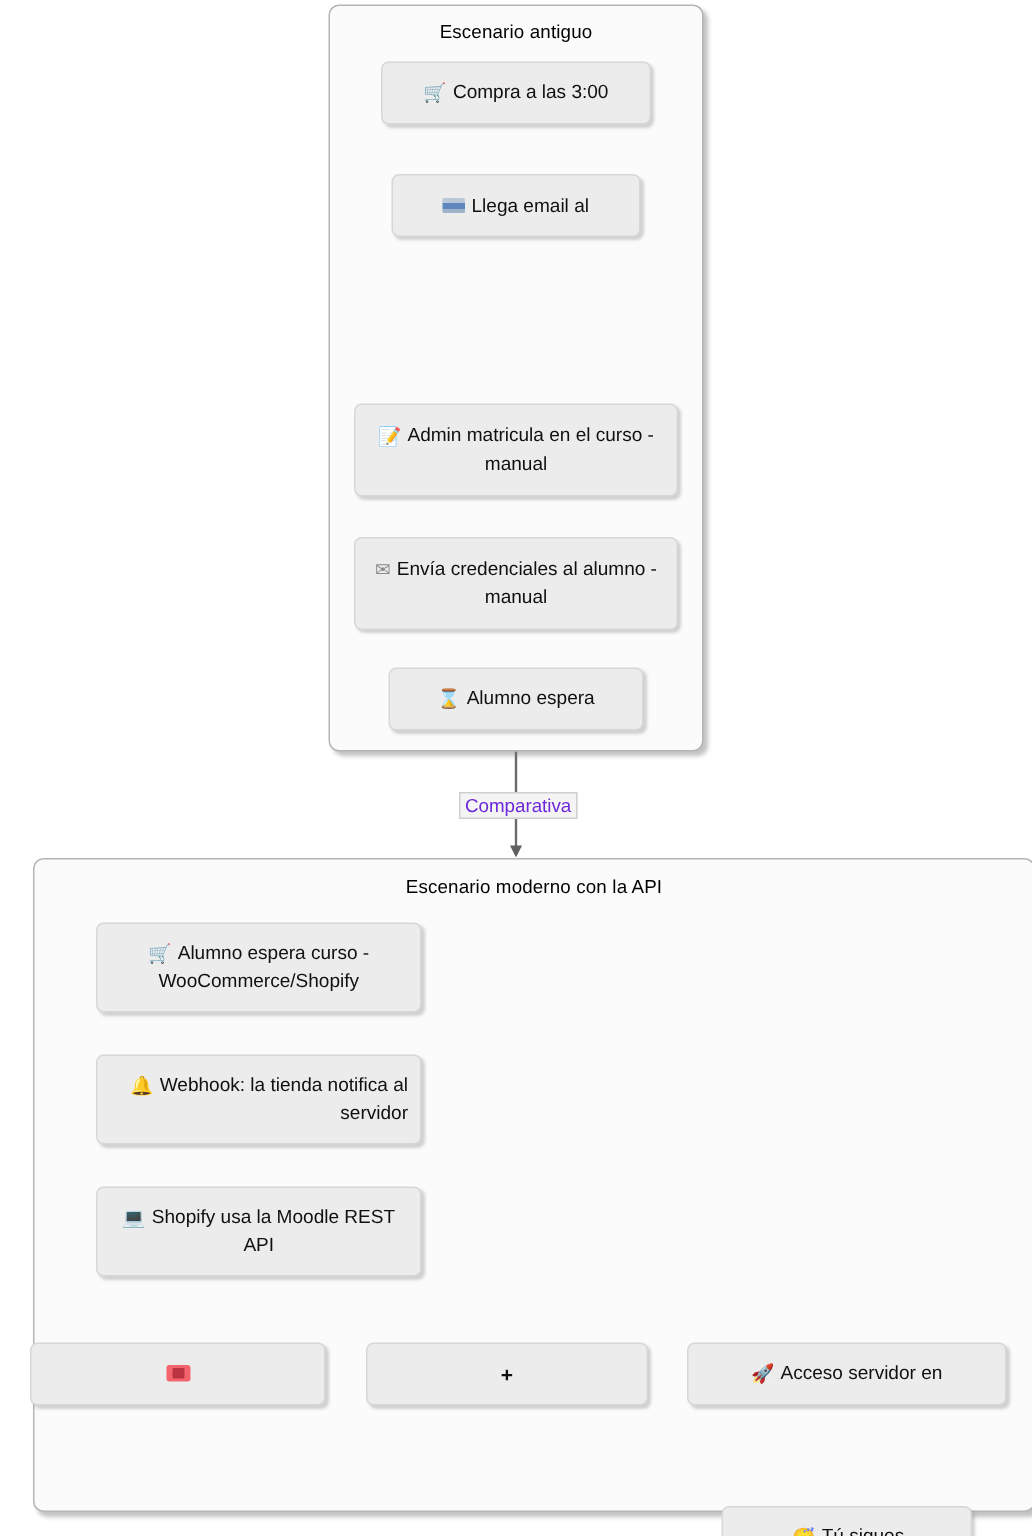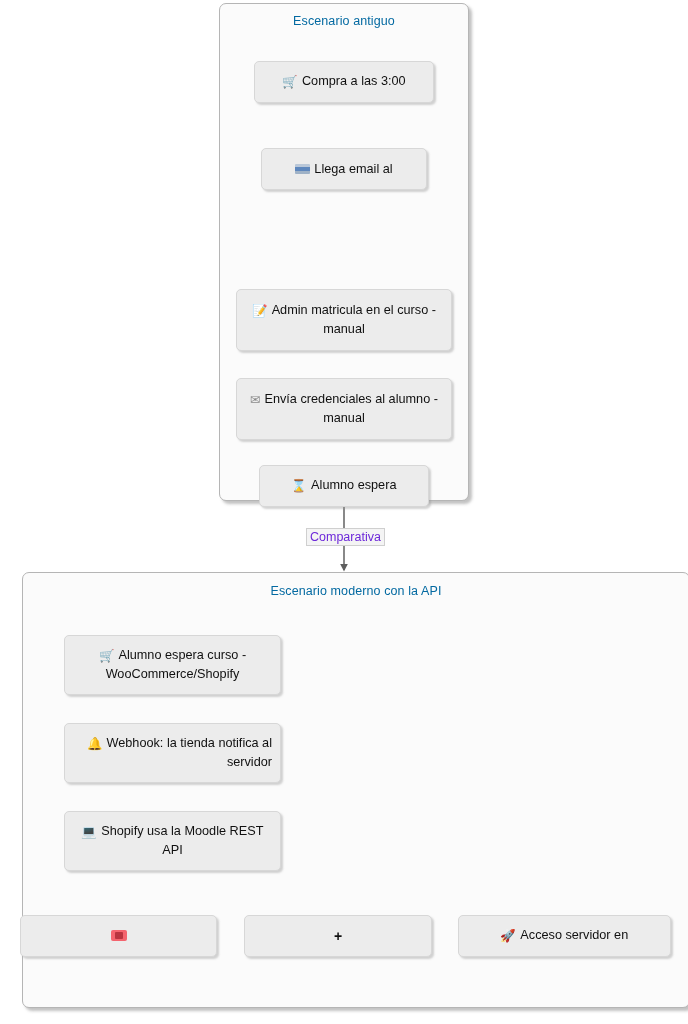--- a/index.html
+++ b/index.html
@@ -30,41 +30,40 @@
     border-radius: 7px;
     box-shadow: 3px 3px 3px rgba(120,120,120,0.45);
     box-sizing: border-box;
   }
   .subgraph-title {
     position: absolute;
     left: 0;
     right: 0;
     text-align: center;
     font-size: 12.5px;
-    color: #0369a1;
+    color: #000000;
     letter-spacing: 0.1px;
   }
 
   
   .node {
     position: absolute;
     background: #ececec;
     border: 1px solid #d7d7d7;
     border-radius: 5px;
     box-shadow: 2px 2px 2px rgba(150,150,150,0.42);
     box-sizing: border-box;
     display: flex;
     align-items: center;
     justify-content: center;
     text-align: center;
     font-size: 12.7px;
     color: #101010;
     line-height: 1.45;
     padding: 4px 8px;
-    margin-top: 20px;
   }
   .node .label {
     display: block;
   }
   .emoji {
     font-size: 12.5px;
     margin-right: 4px;
     vertical-align: -1px;
   }
   .tofu {
@@ -149,21 +148,21 @@
   <div class="subgraph" style="left:219px; top:3px; width:250px; height:498px;">
     <div class="subgraph-title" style="top:10px;">Escenario antiguo</div>
   </div>
 
   <div class="node" style="left:254px; top:41px; width:180px; height:42px;">
     <span class="label">
       <span class="emoji">🛒</span><span>Compra a las 3:00</span>
     </span>
   </div>
 
-  <div class="node" style="left:261px; top:128px; width:166px; height:42px;align-items:center;">
+  <div class="node" style="left:261px; top:116px; width:166px; height:42px;align-items:center;">
     <span class="label">
       <span class="mailglyph"></span><span>Llega email al</span>
     </span>
   </div>
 
 
   <div class="node" style="left:236px; top:269px; width:216px; height:62px;">
     <span class="label">
       <span class="emoji">📝</span><span>Admin matricula en el curso - manual</span>
     </span>

